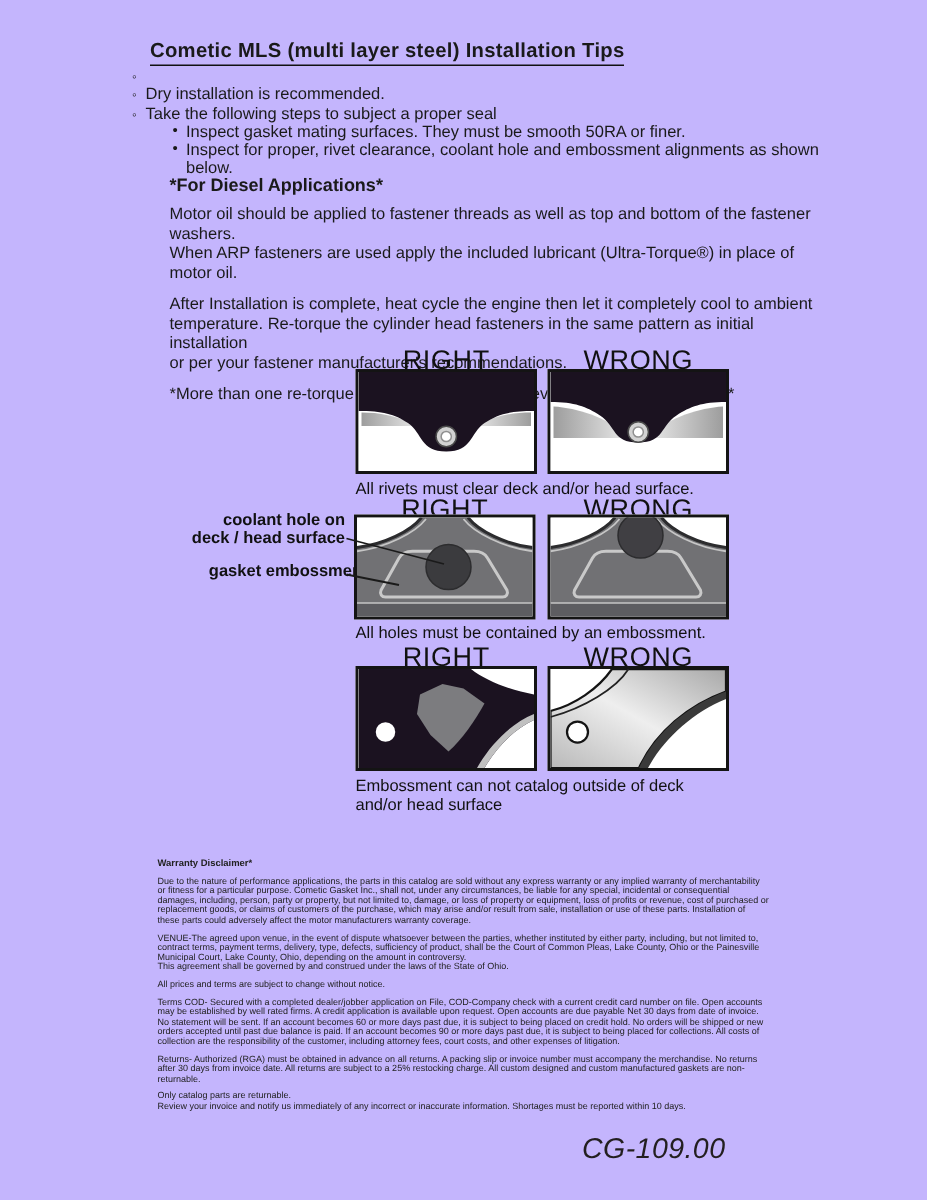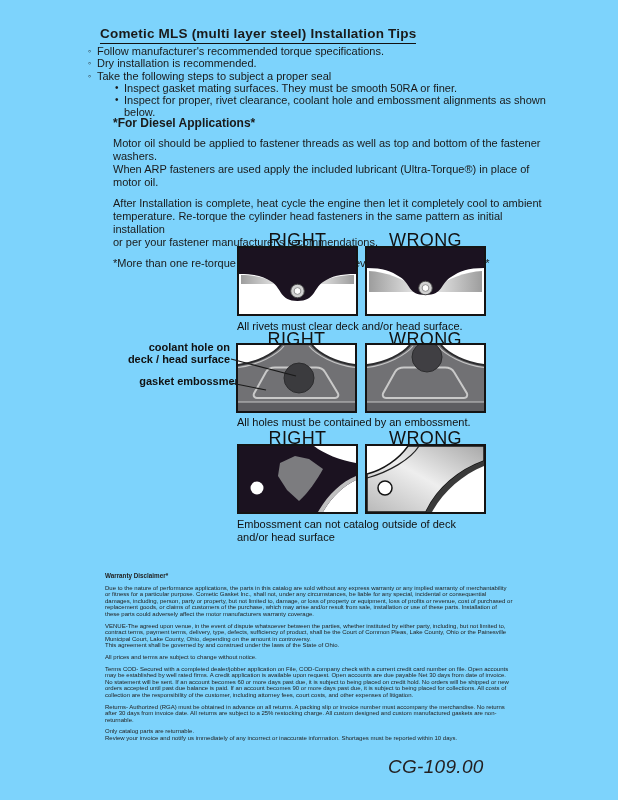--- a/index.html
+++ b/index.html
@@ -1,17 +1,17 @@
 <!DOCTYPE html>
 <html><head>
 <meta charset="utf-8">
 <style>
   html,body { margin:0; padding:0; background:#ffffff; }
   .doc {
-    position:relative; width:618px; height:800px; background:#7dd3fc;
+    position:relative; width:618px; height:800px; background:#c4b5fd;
     font-family:"Liberation Sans", sans-serif; color:#1a1a1a; overflow:hidden;
   }
   .pre { white-space:pre-line; }
 
   
   .title {
     position:absolute; left:100px; top:26px;
     font-size:13.5px; font-weight:700; letter-spacing:0.2px;
     border-bottom:1.6px solid #111; padding-bottom:2px;
   }
@@ -45,21 +45,20 @@
 </head>
 <body>
 
 <div class="doc">
 
   <div class="title">Cometic MLS (multi layer steel) Installation Tips</div>
 
   <div class="bullets">
     <div class="b-row">
       <span class="mark">◦</span>
-      <span>Follow manufacturer's recommended torque specifications.</span>
     </div>
     <div class="b-row">
       <span class="mark">◦</span>
       <span>Dry installation is recommended.</span>
     </div>
     <div class="b-row">
       <span class="mark">◦</span>
       <span>Take the following steps to subject a proper seal</span>
     </div>
     <div class="b-row sub">

